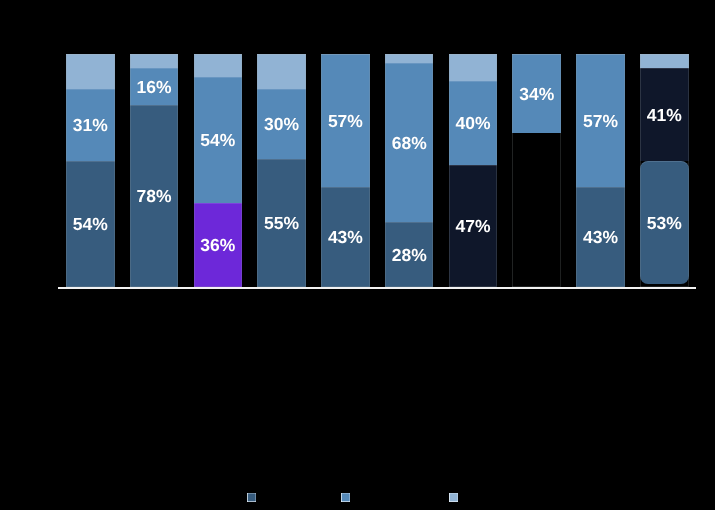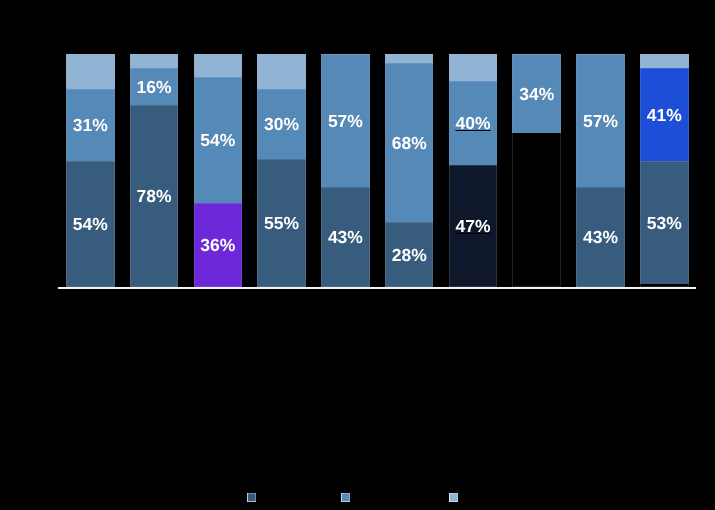--- a/index.html
+++ b/index.html
@@ -87,21 +87,21 @@
       <div class="bar" style="left: 384.9px; top: 54px; width: 48.6px; height: 233px;">
         <div class="seg" style="height: 9.32px; background: rgb(145, 179, 212);"></div>
         <div class="seg" style="height: 158.44px; background: rgb(85, 137, 184);">
           <span class="vlabel">68%</span>
         </div>
         <div class="seg" style="height: 65.24px; background: rgb(55, 92, 126);">
           <span class="vlabel">28%</span>
         </div>
         <div class="edge"></div>
       </div>
-      <div class="bar" style="left: 448.68px; top: 54px; width: 48.6px; height: 233px; text-decoration: underline;">
+      <div class="bar" style="left: 448.68px; top: 54px; width: 48.6px; height: 233px;">
         <div class="seg" style="height: 30.29px; background: rgb(145, 179, 212);"></div>
         <div class="seg" style="height: 93.2px; background: rgb(85, 137, 184);">
           <span class="vlabel">40%</span>
         </div>
         <div class="seg" style="height: 136px; background: #0f172a;">
           <span class="vlabel">47%</span>
         </div>
         <div class="edge"></div>
       </div>
       <div class="bar" style="left: 512.46px; top: 54px; width: 48.6px; height: 233px;">
@@ -114,24 +114,24 @@
         <div class="seg" style="height: 132.81px; background: rgb(85, 137, 184);">
           <span class="vlabel">57%</span>
         </div>
         <div class="seg" style="height: 100.19px; background: rgb(55, 92, 126);">
           <span class="vlabel">43%</span>
         </div>
         <div class="edge"></div>
       </div>
       <div class="bar" style="left: 640.02px; top: 54px; width: 48.6px; height: 233px;">
         <div class="seg" style="height: 13.98px; background: rgb(145, 179, 212);"></div>
-        <div class="seg" style="height: 93px; background: #1d4ed8;">
+        <div class="seg" style="height: 93px; background: #0f172a;">
           <span class="vlabel">41%</span>
         </div>
-        <div class="seg" style="height: 123.49px; background: rgb(55, 92, 126);">
+        <div class="seg" style="height: 123.49px; background: rgb(55, 92, 126); border-radius: 8px;">
           <span class="vlabel">53%</span>
         </div>
         <div class="edge"></div>
       </div>
     </div>
   <div class="axis-line" id="axis" style="left: 58px; top: 286.8px; width: 638px; height: 2.5px; background: rgb(242, 242, 242);"></div>
   <div class="legend" id="legend">
       <div class="legend-item" style="left: 247px; top: 493px;">
         <span class="legend-swatch" style="background: rgb(55, 92, 126);"></span>
         <span class="legend-text"></span>

